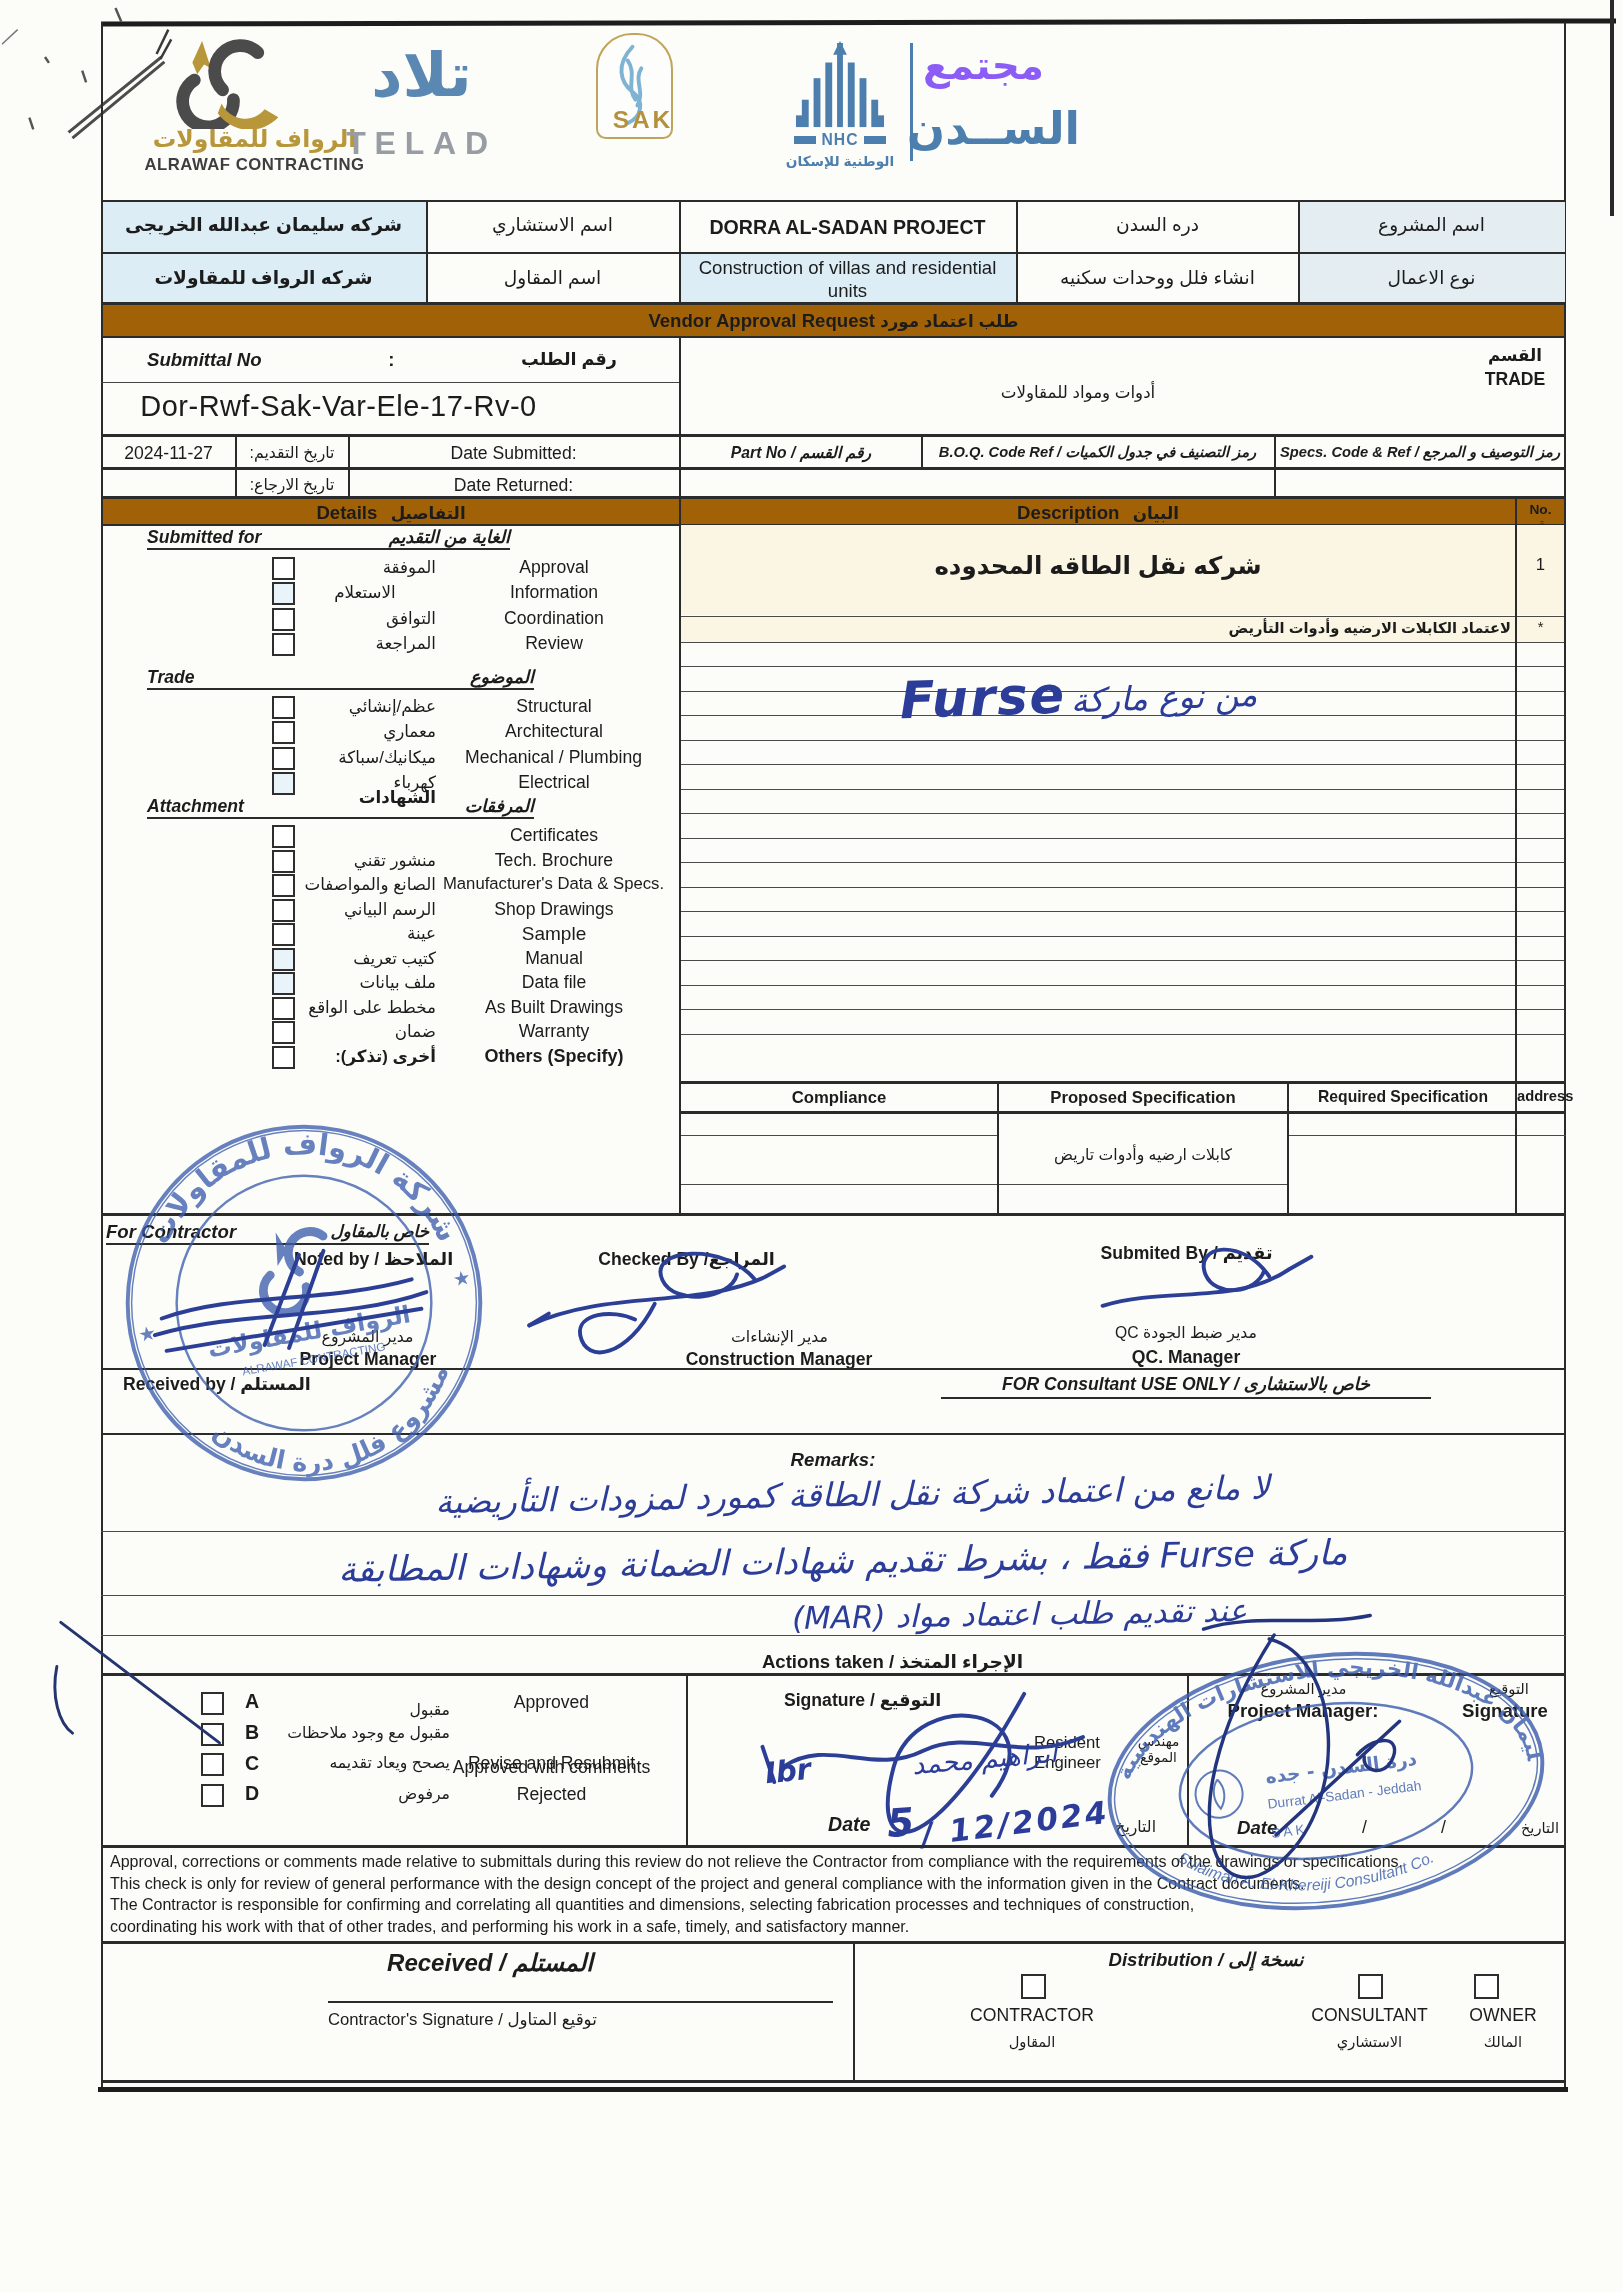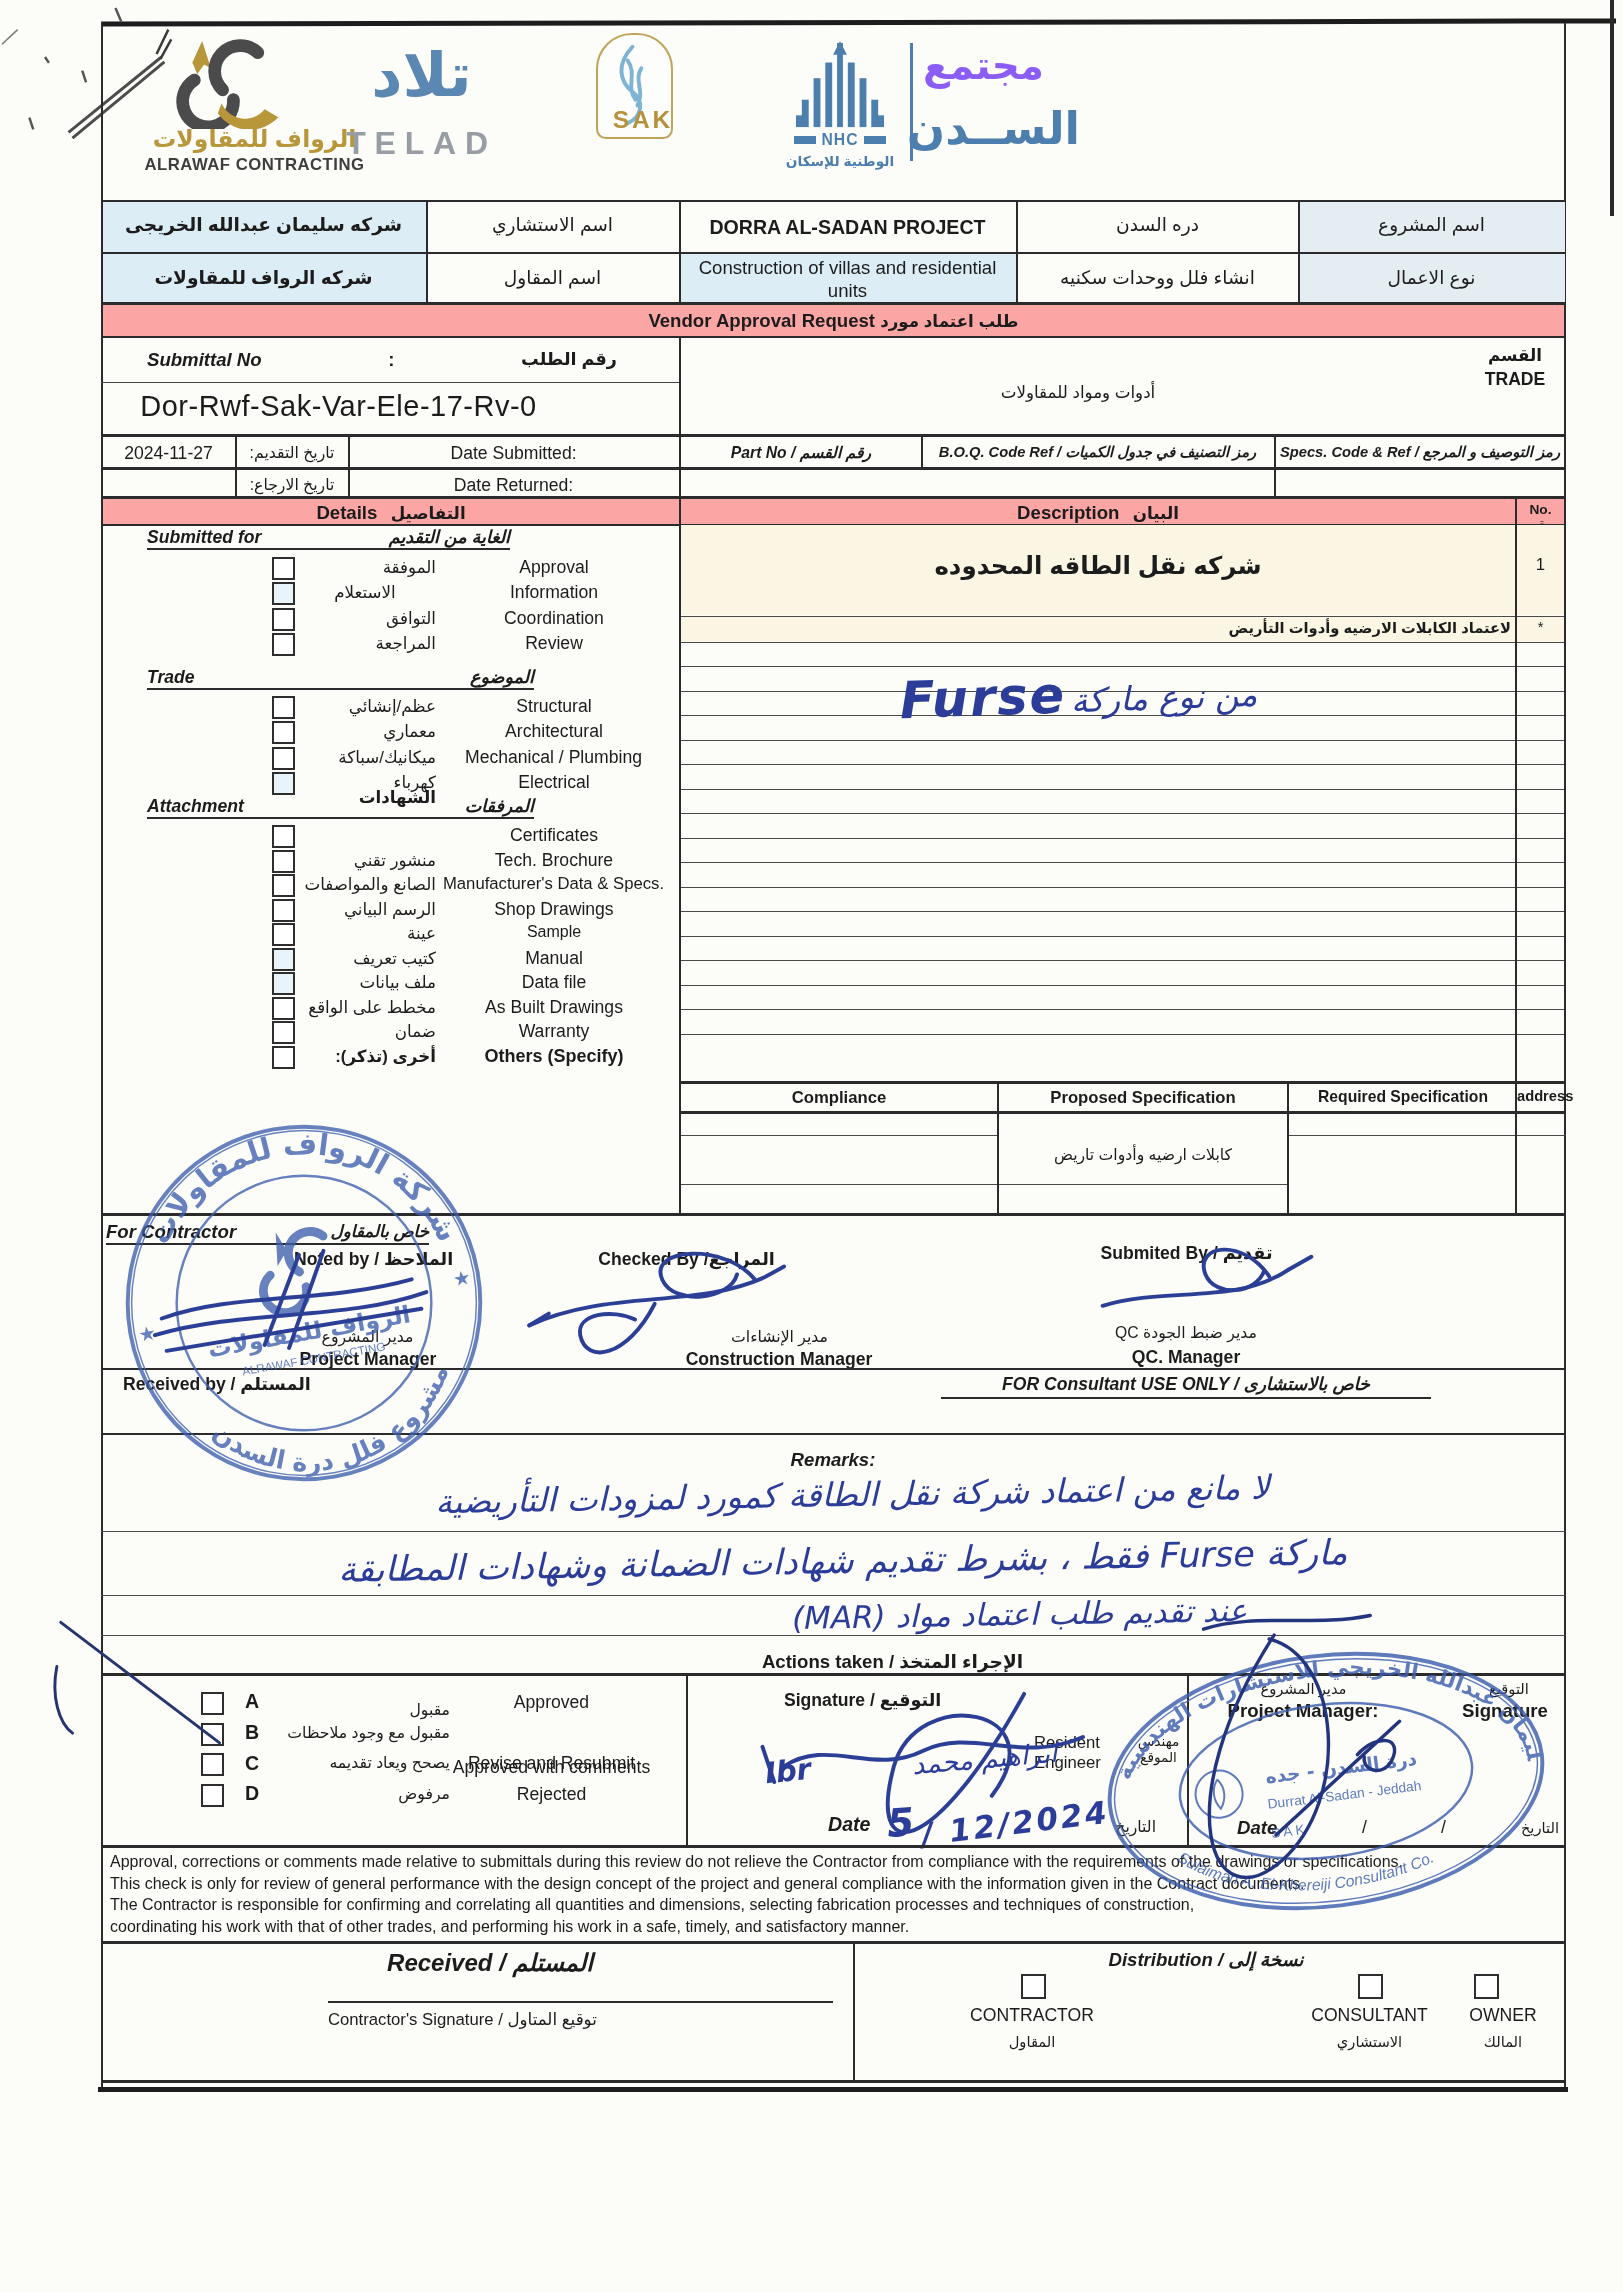--- a/index.html
+++ b/index.html
@@ -3,21 +3,21 @@
 <meta charset="utf-8">
 <style>
   html,body{margin:0;padding:0;background:#d9d9d5;}
   #page{position:relative;width:1623px;height:2293px;background:#fcfcf9;
         font-family:"Liberation Sans","DejaVu Sans",sans-serif;color:#1c1c1c;overflow:hidden;}
   .a{position:absolute;}
   .hl{position:absolute;background:#2b2b2b;height:2px;}
   .vl{position:absolute;background:#2b2b2b;width:2px;}
   .c{text-align:center;} .b{font-weight:bold;} .i{font-style:italic;}
   .rtl{direction:rtl;}
-  .gray{background:#fca5a5;}
+  .gray{background:#a16207;}
   .blue{background:#dcedf5;}
   .shade{background:#e4edf2;}
   .cream{background:#faf6e3;}
   .cb{position:absolute;width:18.6px;height:18.6px;border:2px solid #2e2e2e;background:#fff;}
   .cb.t{background:#e9f4fa;}
   .cbs{width:20.6px;height:20.6px;}
   .uh{position:absolute;display:flex;justify-content:space-between;border-bottom:2px solid #2b2b2b;
       font-weight:bold;font-style:italic;}
   .hw{color:#2b3c99;font-family:"DejaVu Sans",sans-serif;font-style:italic;}
   .lbl{font-size:16.7px;}
@@ -203,21 +203,21 @@
   <div class="a rtl lbl" style="left:284px;top:850px;width:152px;">منشور تقني</div>
   <div class="a lbl c" style="left:446px;top:850px;width:216px;font-size:17.6px;">Tech. Brochure</div>
   <div class="cb" style="left:272px;top:874px;"></div>
   <div class="a rtl lbl" style="left:284px;top:874px;width:152px;">الصانع والمواصفات</div>
   <div class="a c" style="left:431px;top:874px;width:245px;font-size:16.7px;">Manufacturer's Data &amp; Specs.</div>
   <div class="cb" style="left:272px;top:899px;"></div>
   <div class="a rtl lbl" style="left:284px;top:899px;width:152px;">الرسم البياني</div>
   <div class="a lbl c" style="left:446px;top:899px;width:216px;font-size:17.6px;">Shop Drawings</div>
   <div class="cb" style="left:272px;top:923px;"></div>
   <div class="a rtl lbl" style="left:284px;top:923px;width:152px;">عينة</div>
-  <div class="a lbl c" style="left:446px;top:923px;width:216px;font-size:16px;">Sample</div>
+  <div class="a lbl c" style="left:446px;top:923px;width:216px;font-size:19px;">Sample</div>
   <div class="cb t" style="left:272px;top:948px;"></div>
   <div class="a rtl lbl" style="left:284px;top:948px;width:152px;">كتيب تعريف</div>
   <div class="a lbl c" style="left:446px;top:948px;width:216px;font-size:17.6px;">Manual</div>
   <div class="cb t" style="left:272px;top:972px;"></div>
   <div class="a rtl lbl" style="left:284px;top:972px;width:152px;">ملف بيانات</div>
   <div class="a lbl c" style="left:446px;top:972px;width:216px;font-size:17.6px;">Data file</div>
   <div class="cb" style="left:272px;top:997px;"></div>
   <div class="a rtl lbl" style="left:284px;top:997px;width:152px;">مخطط على الواقع</div>
   <div class="a lbl c" style="left:446px;top:997px;width:216px;font-size:17.6px;">As Built Drawings</div>
   <div class="cb" style="left:272px;top:1021px;"></div>

